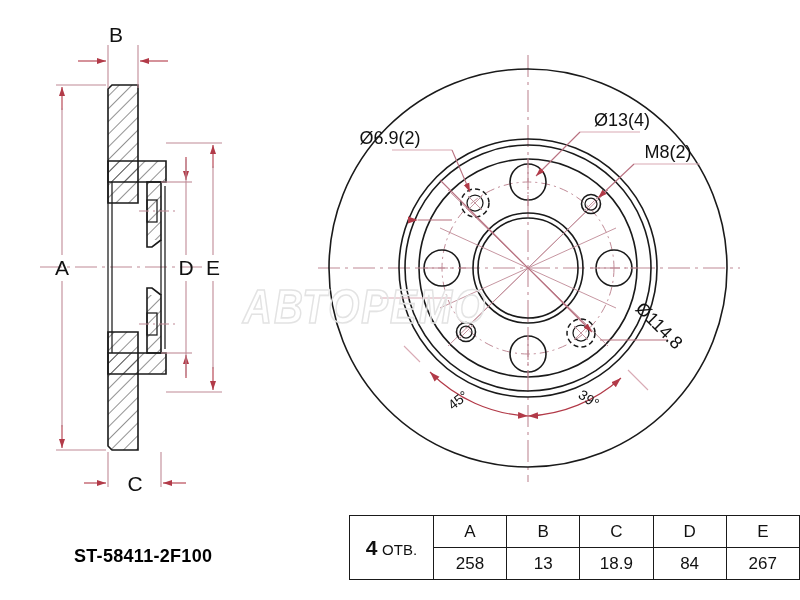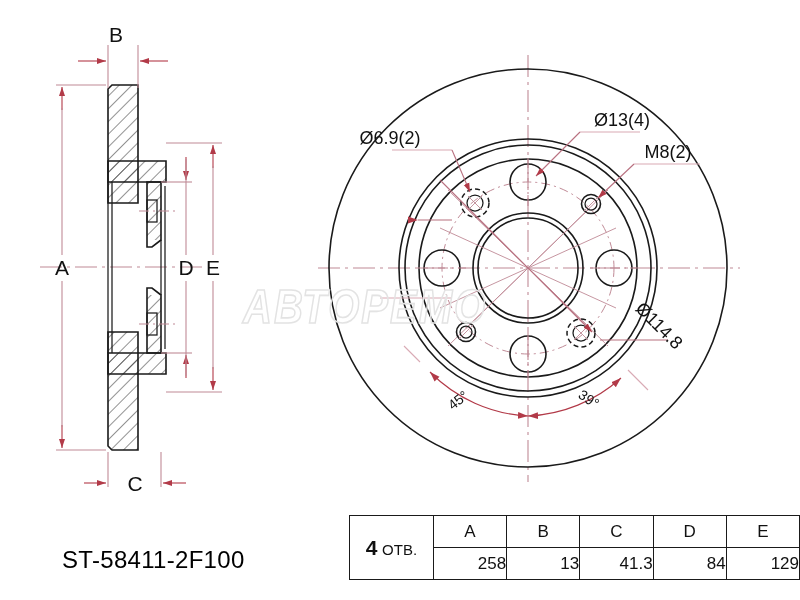--- a/index.html
+++ b/index.html
@@ -40,21 +40,21 @@
   .spec-table td{
     border:1.5px solid #1a1a1a;
     text-align:center;
     font-family:"Liberation Sans", sans-serif;
     font-size:17px;
     color:#111;
     height:31px;
     padding:0;
   }
   .spec-table td.hdr{width:74px;}
-  .spec-table td.val{width:74px;text-align:right;}
+  .spec-table td.val{width:74px;}
   .cell-otv{
     width:84px;
     font-size:14px;
     white-space:nowrap;
   }
   .cell-otv .num{font-size:21px;font-weight:bold;}
   .cell-otv .word{font-size:15px;}
 
   .part-no{position:absolute;left:62px;top:546px;}
 
@@ -322,39 +322,39 @@
       <text class="txt t-label" x="655" y="330" text-anchor="middle" transform="rotate(45 655 330)">Ø114.8</text>
 
       <text class="txt t-ang" x="461" y="404" text-anchor="middle" transform="rotate(-38 461 404)">45°</text>
       <text class="txt t-ang" x="586" y="403" text-anchor="middle" transform="rotate(34 586 403)">39°</text>
     </g>
   </svg>
 
   <div class="watermark">АВТОРЕМО</div>
 
   <div class="part-no">
-    <span class="txt t-part" style="font-size:24px;font-weight:normal;">ST-58411-2F100</span>
+    <span class="txt t-part" style="font-size:18px;font-weight:bold;margin-left:12px;">ST-58411-2F100</span>
   </div>
 
   <table class="spec-table">
     <tbody>
         <tr>
       <td class="cell-otv" rowspan="2">
         <span class="num">4</span>
         <span class="word">ОТВ.</span>
       </td>
       <td class="hdr">A</td>
       <td class="hdr">B</td>
       <td class="hdr">C</td>
       <td class="hdr">D</td>
       <td class="hdr">E</td>
     </tr>
     <tr>
       <td class="val">258</td>
       <td class="val">13</td>
-      <td class="val">41.3</td>
+      <td class="val">18.9</td>
       <td class="val">84</td>
-      <td class="val">129</td>
+      <td class="val">267</td>
     </tr>
   </tbody>
     </table>
 
 </div>
 
 </body></html>

